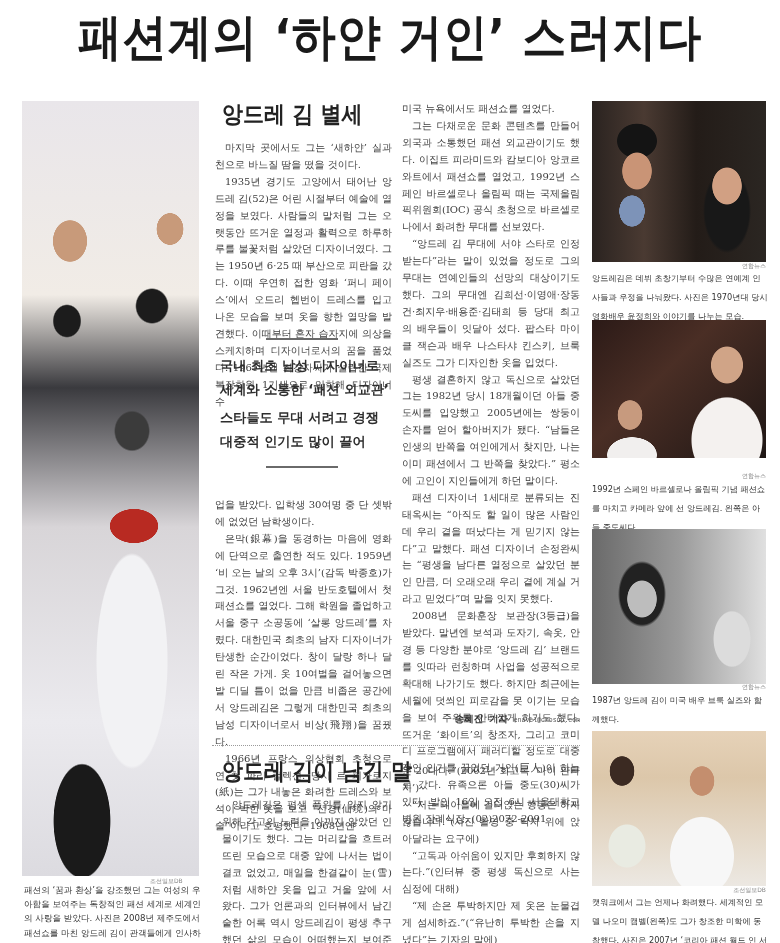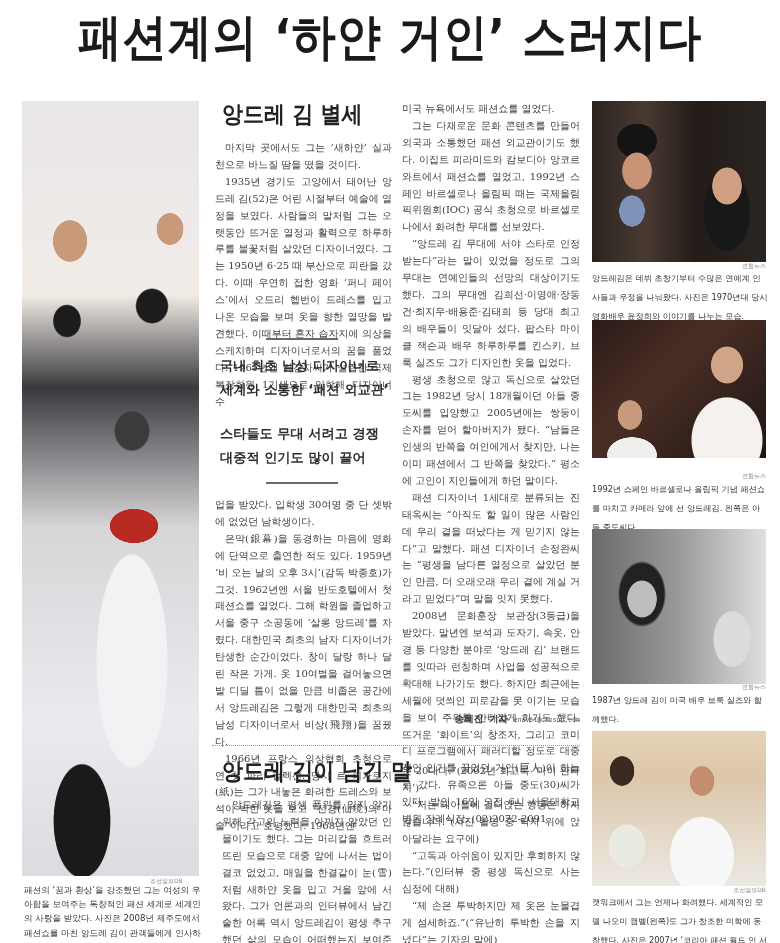--- a/index.html
+++ b/index.html
@@ -51,21 +51,21 @@
 
   .pull {
     position: absolute; left: 212px; top: 338px; width: 180px; text-align: center;
   }
   .pull .rule { width: 72px; height: 2px; background: #6a6a6a; margin: 0 auto; }
   .pull .line {
     font-family: "DejaVu Sans", sans-serif; font-weight: bold; font-size: 13.2px;
     line-height: 24px; color: #2d2d2d; text-align: left; padding-left: 8px; white-space: nowrap;
   }
   .pull .g1 { margin-top: 14px; }
-  .pull .g2 { margin-top: 20px; margin-bottom: 12px; }
+  .pull .g2 { margin-top: 4px; margin-bottom: 12px; }
 
   .byline {
     position: absolute; left: 402px; top: 713px; width: 178px; text-align: right;
     font-family: Liberation Mono, monospace; font-size: 9.5px; font-weight: bold; color: #333;
   }
   .byline .email { font-weight: normal; font-size: 6.5px; color: #555; }
 
   .dotted-rule {
     position: absolute; left: 212px; top: 745px; width: 368px; height: 0;
     border-top: 1px dotted #9a9a9a;
@@ -147,22 +147,22 @@
 
 <div class="col col1" style="top:497px;">
   <p class="noindent">업을 받았다. 입학생 30여명 중 단 셋밖에 없었던 남학생이다.</p>
   <p>은막(銀幕)을 동경하는 마음에 영화에 단역으로 출연한 적도 있다. 1959년 ‘비 오는 날의 오후 3시’(감독 박종호)가 그것. 1962년엔 서울 반도호텔에서 첫 패션쇼를 열었다. 그해 학원을 졸업하고 서울 중구 소공동에 ‘살롱 앙드레’를 차렸다. 대한민국 최초의 남자 디자이너가 탄생한 순간이었다. 창이 달랑 하나 달린 작은 가게. 옷 10여벌을 걸어놓으면 발 디딜 틈이 없을 만큼 비좁은 공간에서 앙드레김은 그렇게 대한민국 최초의 남성 디자이너로서 비상(飛翔)을 꿈꿨다.</p>
   <p>1966년 프랑스 의상협회 초청으로 연 첫 파리 컬렉션. 당시 르 피가로지(紙)는 그가 내놓은 화려한 드레스와 보석이 박힌 옷을 보고 “선경(仙境)의 마술”이라고 호평했다. 1968년엔</p>
 </div>
 
 <div class="col col2">
   <p class="noindent">미국 뉴욕에서도 패션쇼를 열었다.</p>
   <p>그는 다채로운 문화 콘텐츠를 만들어 외국과 소통했던 패션 외교관이기도 했다. 이집트 피라미드와 캄보디아 앙코르와트에서 패션쇼를 열었고, 1992년 스페인 바르셀로나 올림픽 때는 국제올림픽위원회(IOC) 공식 초청으로 바르셀로나에서 화려한 무대를 선보였다.</p>
-  <p>“앙드레 김 무대에 서야 스타로 인정받는다”라는 말이 있었을 정도로 그의 무대는 연예인들의 선망의 대상이기도 했다. 그의 무대엔 김희선·이영애·장동건·최지우·배용준·김태희 등 당대 최고의 배우들이 잇달아 섰다. 팝스타 마이클 잭슨과 배우 하루하루를 킨스키, 브룩 실즈도 그가 디자인한 옷을 입었다.</p>
-  <p>평생 초청으로 않고 독신으로 살았던 그는 1982년 당시 18개월이던 아들 중도씨를 입양했고 2005년에는 쌍둥이 손자를 얻어 할아버지가 됐다. “남들은 인생의 반쪽을 여인에게서 찾지만, 나는 이미 패션에서 그 반쪽을 찾았다.” 평소에 고인이 지인들에게 하던 말이다.</p>
+  <p>“앙드레 김 무대에 서야 스타로 인정받는다”라는 말이 있었을 정도로 그의 무대는 연예인들의 선망의 대상이기도 했다. 그의 무대엔 김희선·이영애·장동건·최지우·배용준·김태희 등 당대 최고의 배우들이 잇달아 섰다. 팝스타 마이클 잭슨과 배우 나스타샤 킨스키, 브룩 실즈도 그가 디자인한 옷을 입었다.</p>
+  <p>평생 결혼하지 않고 독신으로 살았던 그는 1982년 당시 18개월이던 아들 중도씨를 입양했고 2005년에는 쌍둥이 손자를 얻어 할아버지가 됐다. “남들은 인생의 반쪽을 여인에게서 찾지만, 나는 이미 패션에서 그 반쪽을 찾았다.” 평소에 고인이 지인들에게 하던 말이다.</p>
   <p>패션 디자이너 1세대로 분류되는 진태옥씨는 “아직도 할 일이 많은 사람인데 우리 곁을 떠났다는 게 믿기지 않는다”고 말했다. 패션 디자이너 손정완씨는 “평생을 남다른 열정으로 살았던 분인 만큼, 더 오래오래 우리 곁에 계실 거라고 믿었다”며 말을 잇지 못했다.</p>
   <p>2008년 문화훈장 보관장(3등급)을 받았다. 말년엔 보석과 도자기, 속옷, 안경 등 다양한 분야로 ‘앙드레 김’ 브랜드를 잇따라 런칭하며 사업을 성공적으로 확대해 나가기도 했다. 하지만 최근에는 세월에 덧씌인 피로감을 못 이기는 모습을 보여 주위를 안타깝게 하기도 했다. 뜨거운 ‘화이트’의 창조자, 그리고 코미디 프로그램에서 패러디할 정도로 대중적인 인기를 끌었던 거인(巨人)이 하늘로 갔다. 유족으론 아들 중도(30)씨가 있다. 발인 16일 오전 6시 서울대학교병원 장례식장. (02)2072-2091</p>
 </div>
 
 <div class="byline">
   <span>송혜진 기자</span>
   <span class="email">enavel@chosun.com</span>
 </div>
 
 <div class="dotted-rule"></div>

